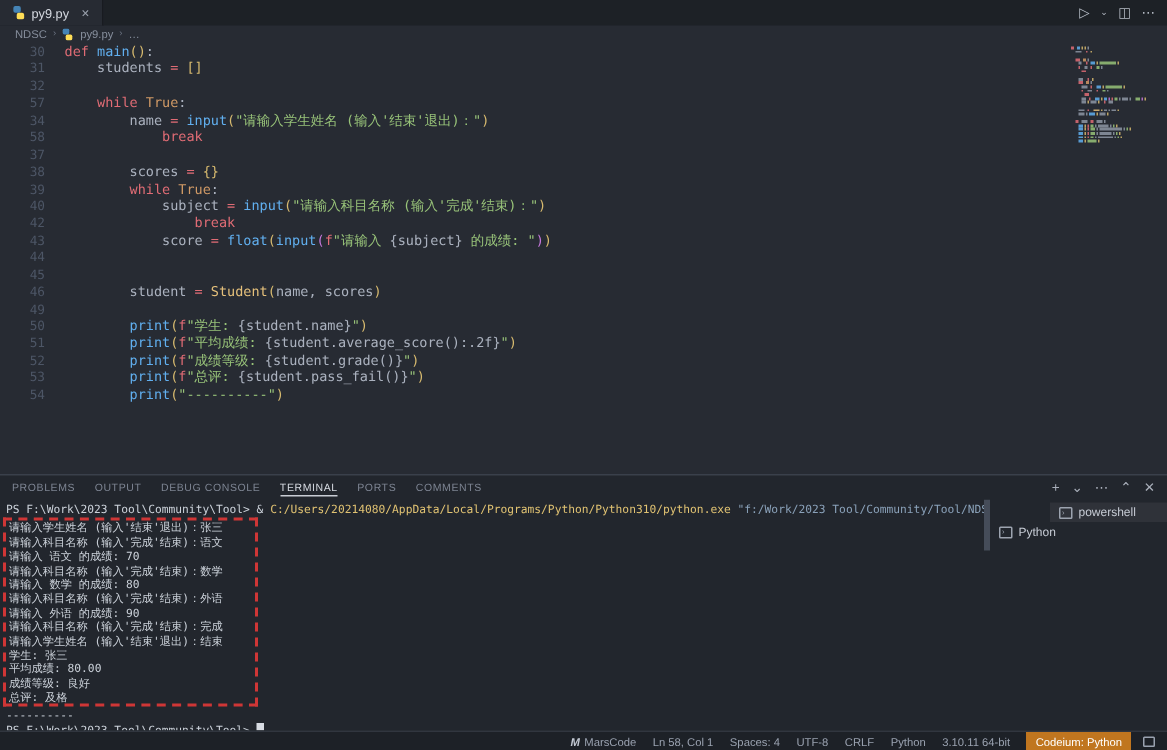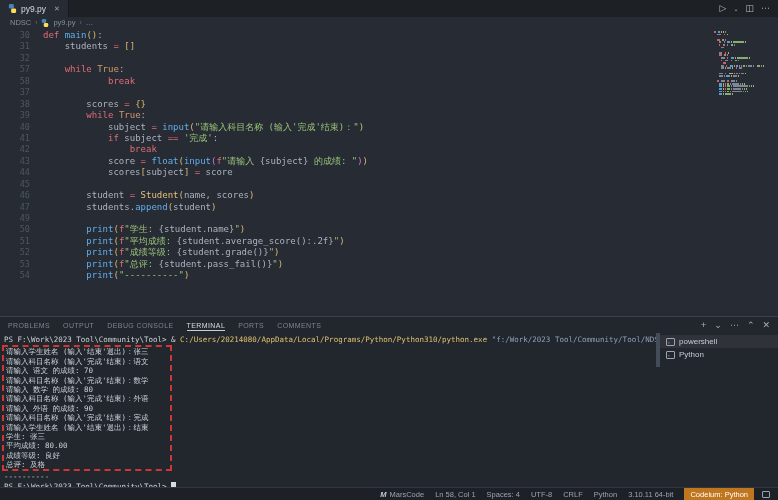--- a/index.html
+++ b/index.html
@@ -42,21 +42,21 @@
   .terminal { flex:1; padding:2px 0 0 4px; font-family:"DejaVu Sans Mono", monospace; font-size:7.5px; line-height:9.4px; overflow:hidden; }
   .t-line { white-space:pre; height:9.4px; }
   .tok-t1{color:#ccd2da} .tok-t2{color:#e0c272} .tok-t3{color:#8aa1b9}
   .t-out { color:#ccd2da; }
   .red-box { border:2px dashed #cf3636; width:170px; margin-left:-2px; padding-left:2px; margin-top:1px; margin-bottom:1px; }
   .cursor { display:inline-block; width:5px; height:8px; background:#d7dbe2; vertical-align:-1px; }
   .term-scrollbar { width:4px; flex-shrink:0; position:relative; }
   .term-scrollbar .slider { position:absolute; top:0; left:0; width:4px; height:34px; background:#454c59; }
   .term-sidebar { width:118px; flex-shrink:0; padding-top:2px; }
   .term-item { display:flex; align-items:center; gap:4px; height:13px; padding-left:6px; font-size:8px; color:#c6cbd4; }
-  .term-item.active { background:rgba(255,255,255,.06); }
+  .term-item.active { background:rgba(255,255,255,.06);margin-left:40px; }
   .term-ico { width:9px; height:8px; border:1px solid #9da4b0; border-radius:1px; font-size:5px; line-height:6px; text-align:left; padding-left:1px; color:#9da4b0; flex-shrink:0; }
   
   .statusbar { height:13px; background:#1d2127; border-top:1px solid #31363f; display:flex; align-items:center; justify-content:flex-end; font-size:7.5px; color:#9aa2b0; flex-shrink:0; }
   .sb-item { margin-right:11px; display:flex; align-items:center; gap:3px; white-space:nowrap; }
   .sb-item.accent { background:#c0761f; color:#fff; height:13px; padding:0 6px; margin-right:8px; display:flex; align-items:center; }
   .sb-m { font-weight:bold; font-style:italic; font-size:7.5px; color:#c3c9d3; }
   .sb-remote { width:8px; height:7px; border:1px solid #9aa2b0; border-radius:1px; margin-right:8px; }
 </style>
 </head>
 <body>
@@ -91,32 +91,31 @@
       <span class="sep">›</span>
       <span>…</span>
     </div>
 
   <div class="editor">
     <div class="code-lines">
         <div class="code-line"><span class="gutter">30</span><span class="code-text"><span class="tok-kw">def</span><span class="tok-pl"> </span><span class="tok-fn">main</span><span class="tok-br">(</span><span class="tok-br">)</span><span class="tok-pl">:</span></span></div>
         <div class="code-line"><span class="gutter">31</span><span class="code-text"><span class="tok-pl">    </span><span class="tok-var">students</span><span class="tok-pl"> </span><span class="tok-op">=</span><span class="tok-pl"> </span><span class="tok-br">[]</span></span></div>
         <div class="code-line"><span class="gutter">32</span><span class="code-text"></span></div>
         <div class="code-line"><span class="gutter">57</span><span class="code-text"><span class="tok-pl">    </span><span class="tok-kw">while</span><span class="tok-pl"> </span><span class="tok-const">True</span><span class="tok-pl">:</span></span></div>
+        <div class="code-line"><span class="gutter">34</span><span class="code-text"><span class="tok-pl">        </span><span class="tok-var">name</span><span class="tok-pl"> </span><span class="tok-op">=</span><span class="tok-pl"> </span><span class="tok-fn">input</span><span class="tok-br">(</span><span class="tok-str">"请输入学生姓名 (输入'结束'退出)："</span><span class="tok-br">)</span></span></div>
         <div class="code-line"><span class="gutter">58</span><span class="code-text"><span class="tok-pl">            </span><span class="tok-kw">break</span></span></div>
         <div class="code-line"><span class="gutter">37</span><span class="code-text"></span></div>
         <div class="code-line"><span class="gutter">38</span><span class="code-text"><span class="tok-pl">        </span><span class="tok-var">scores</span><span class="tok-pl"> </span><span class="tok-op">=</span><span class="tok-pl"> </span><span class="tok-br">{}</span></span></div>
         <div class="code-line"><span class="gutter">39</span><span class="code-text"><span class="tok-pl">        </span><span class="tok-kw">while</span><span class="tok-pl"> </span><span class="tok-const">True</span><span class="tok-pl">:</span></span></div>
         <div class="code-line"><span class="gutter">40</span><span class="code-text"><span class="tok-pl">            </span><span class="tok-var">subject</span><span class="tok-pl"> </span><span class="tok-op">=</span><span class="tok-pl"> </span><span class="tok-fn">input</span><span class="tok-br">(</span><span class="tok-str">"请输入科目名称 (输入'完成'结束)："</span><span class="tok-br">)</span></span></div>
-        <div class="code-line"><span class="gutter">41</span><span class="code-text"><span class="tok-pl">            </span><span class="tok-kw">if</span><span class="tok-pl"> </span><span class="tok-var">subject</span><span class="tok-pl"> </span><span class="tok-op">==</span><span class="tok-pl"> </span><span class="tok-str">'完成'</span><span class="tok-pl">:</span></span></div>
         <div class="code-line"><span class="gutter">42</span><span class="code-text"><span class="tok-pl">                </span><span class="tok-kw">break</span></span></div>
         <div class="code-line"><span class="gutter">43</span><span class="code-text"><span class="tok-pl">            </span><span class="tok-var">score</span><span class="tok-pl"> </span><span class="tok-op">=</span><span class="tok-pl"> </span><span class="tok-fn">float</span><span class="tok-br">(</span><span class="tok-fn">input</span><span class="tok-br2">(</span><span class="tok-kw">f</span><span class="tok-str">"请输入 </span><span class="tok-pl">{</span><span class="tok-var">subject</span><span class="tok-pl">}</span><span class="tok-str"> 的成绩: "</span><span class="tok-br2">)</span><span class="tok-br">)</span></span></div>
-        <div class="code-line"><span class="gutter">44</span><span class="code-text"><span class="tok-pl">            </span><span class="tok-var">scores</span><span class="tok-br">[</span><span class="tok-var">subject</span><span class="tok-br">]</span><span class="tok-pl"> </span><span class="tok-op">=</span><span class="tok-pl"> </span><span class="tok-var">score</span></span></div>
+        <div class="code-line"><span class="gutter">44</span></div>
         <div class="code-line"><span class="gutter">45</span><span class="code-text"></span></div>
         <div class="code-line"><span class="gutter">46</span><span class="code-text"><span class="tok-pl">        </span><span class="tok-var">student</span><span class="tok-pl"> </span><span class="tok-op">=</span><span class="tok-pl"> </span><span class="tok-cls">Student</span><span class="tok-br">(</span><span class="tok-var">name</span><span class="tok-pl">, </span><span class="tok-var">scores</span><span class="tok-br">)</span></span></div>
-        <div class="code-line"><span class="gutter">47</span><span class="code-text"><span class="tok-pl">        </span><span class="tok-var">students</span><span class="tok-pl">.</span><span class="tok-fn">append</span><span class="tok-br">(</span><span class="tok-var">student</span><span class="tok-br">)</span></span></div>
         <div class="code-line"><span class="gutter">49</span></div>
         <div class="code-line"><span class="gutter">50</span><span class="code-text"><span class="tok-pl">        </span><span class="tok-fn">print</span><span class="tok-br">(</span><span class="tok-kw">f</span><span class="tok-str">"学生: </span><span class="tok-pl">{</span><span class="tok-var">student.name</span><span class="tok-pl">}</span><span class="tok-str">"</span><span class="tok-br">)</span></span></div>
         <div class="code-line"><span class="gutter">51</span><span class="code-text"><span class="tok-pl">        </span><span class="tok-fn">print</span><span class="tok-br">(</span><span class="tok-kw">f</span><span class="tok-str">"平均成绩: </span><span class="tok-pl">{</span><span class="tok-var">student.average_score():.2f</span><span class="tok-pl">}</span><span class="tok-str">"</span><span class="tok-br">)</span></span></div>
         <div class="code-line"><span class="gutter">52</span><span class="code-text"><span class="tok-pl">        </span><span class="tok-fn">print</span><span class="tok-br">(</span><span class="tok-kw">f</span><span class="tok-str">"成绩等级: </span><span class="tok-pl">{</span><span class="tok-var">student.grade()</span><span class="tok-pl">}</span><span class="tok-str">"</span><span class="tok-br">)</span></span></div>
         <div class="code-line"><span class="gutter">53</span><span class="code-text"><span class="tok-pl">        </span><span class="tok-fn">print</span><span class="tok-br">(</span><span class="tok-kw">f</span><span class="tok-str">"总评: </span><span class="tok-pl">{</span><span class="tok-var">student.pass_fail()</span><span class="tok-pl">}</span><span class="tok-str">"</span><span class="tok-br">)</span></span></div>
         <div class="code-line"><span class="gutter">54</span><span class="code-text"><span class="tok-pl">        </span><span class="tok-fn">print</span><span class="tok-br">(</span><span class="tok-str">"----------"</span><span class="tok-br">)</span></span></div>
       </div>
     <div class="minimap">
         <div class="mm-row"><i style="width: 1.65px; background: rgb(224, 108, 117);"></i><i style="width: 0.5px; background: transparent;"></i><i style="width: 2.2px; background: rgb(97, 175, 239);"></i><i style="width: 1px; background: rgb(215, 186, 111);"></i><i style="width: 1px; background: rgb(215, 186, 111);"></i><i style="width: 1px; background: rgb(142, 150, 165);"></i></div>
         <div class="mm-row"><i style="width: 2px; background: transparent;"></i><i style="width: 4.4px; background: rgb(142, 150, 165);"></i><i style="width: 0.5px; background: transparent;"></i><i style="width: 1px; background: rgb(224, 108, 117);"></i><i style="width: 0.5px; background: transparent;"></i><i style="width: 1.1px; background: rgb(215, 186, 111);"></i></div>

